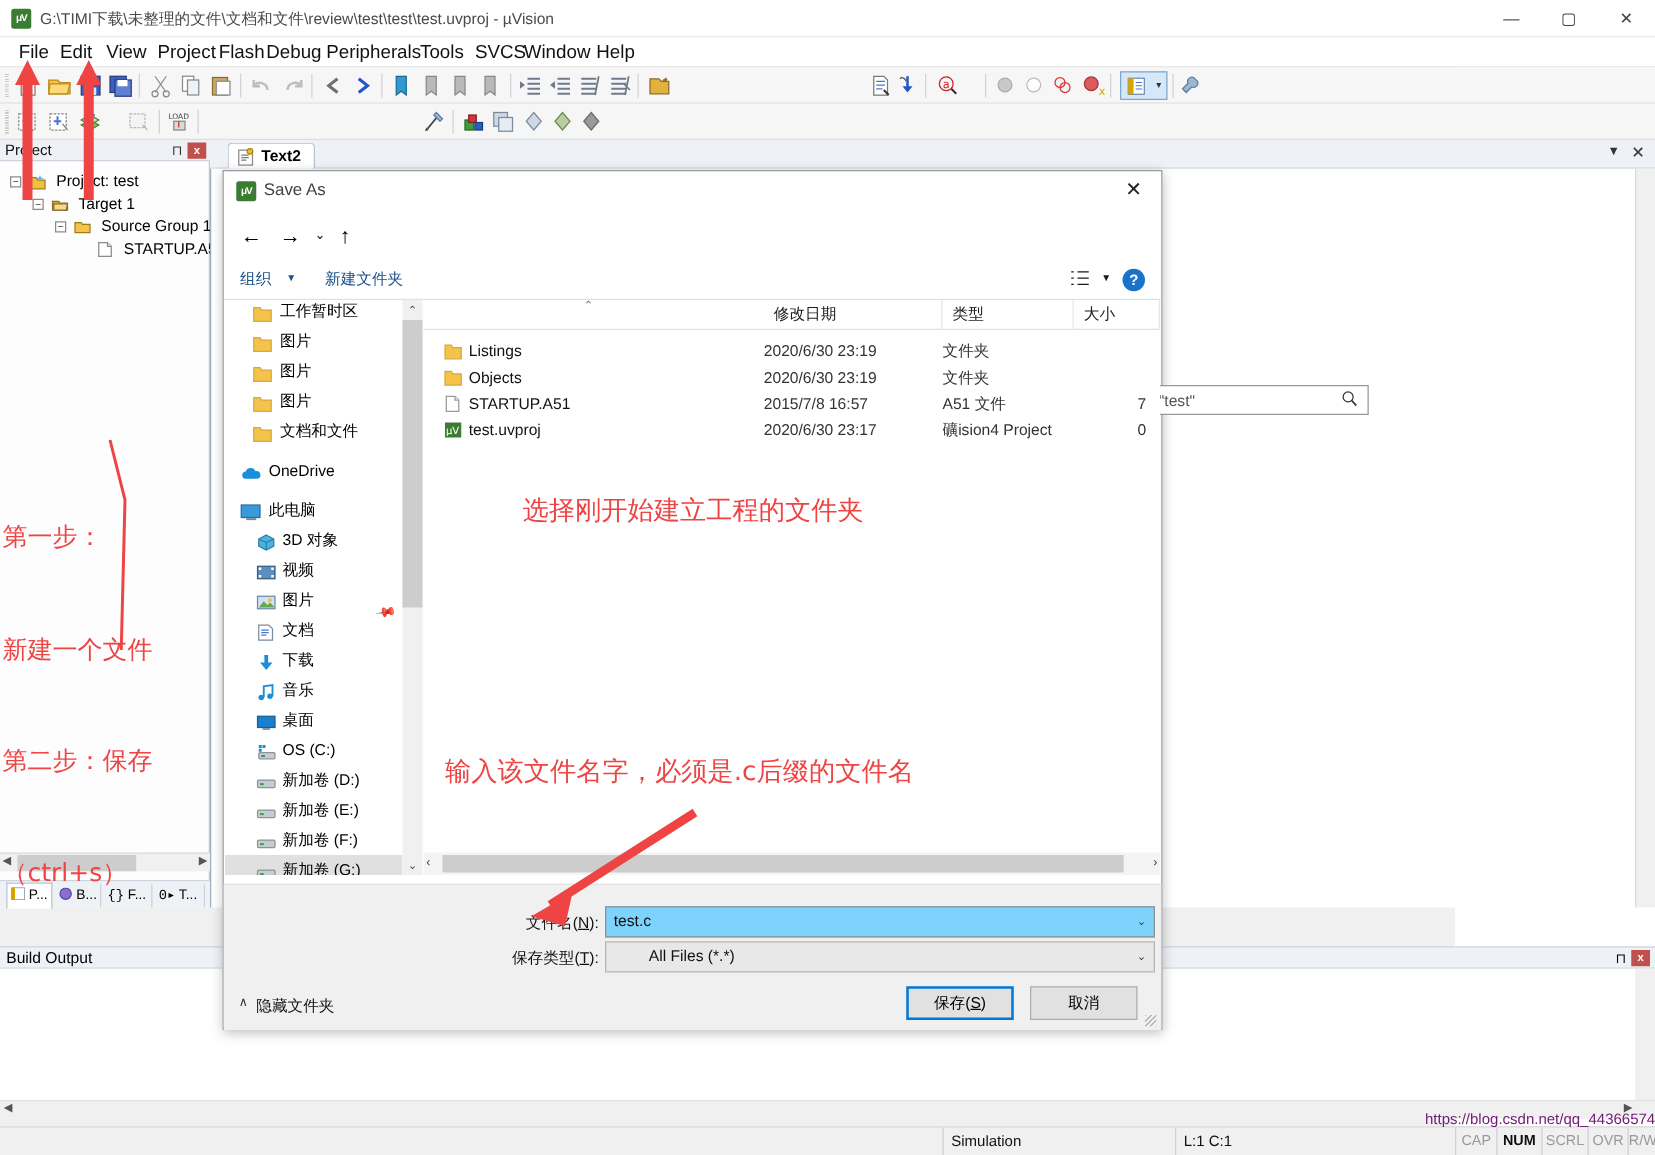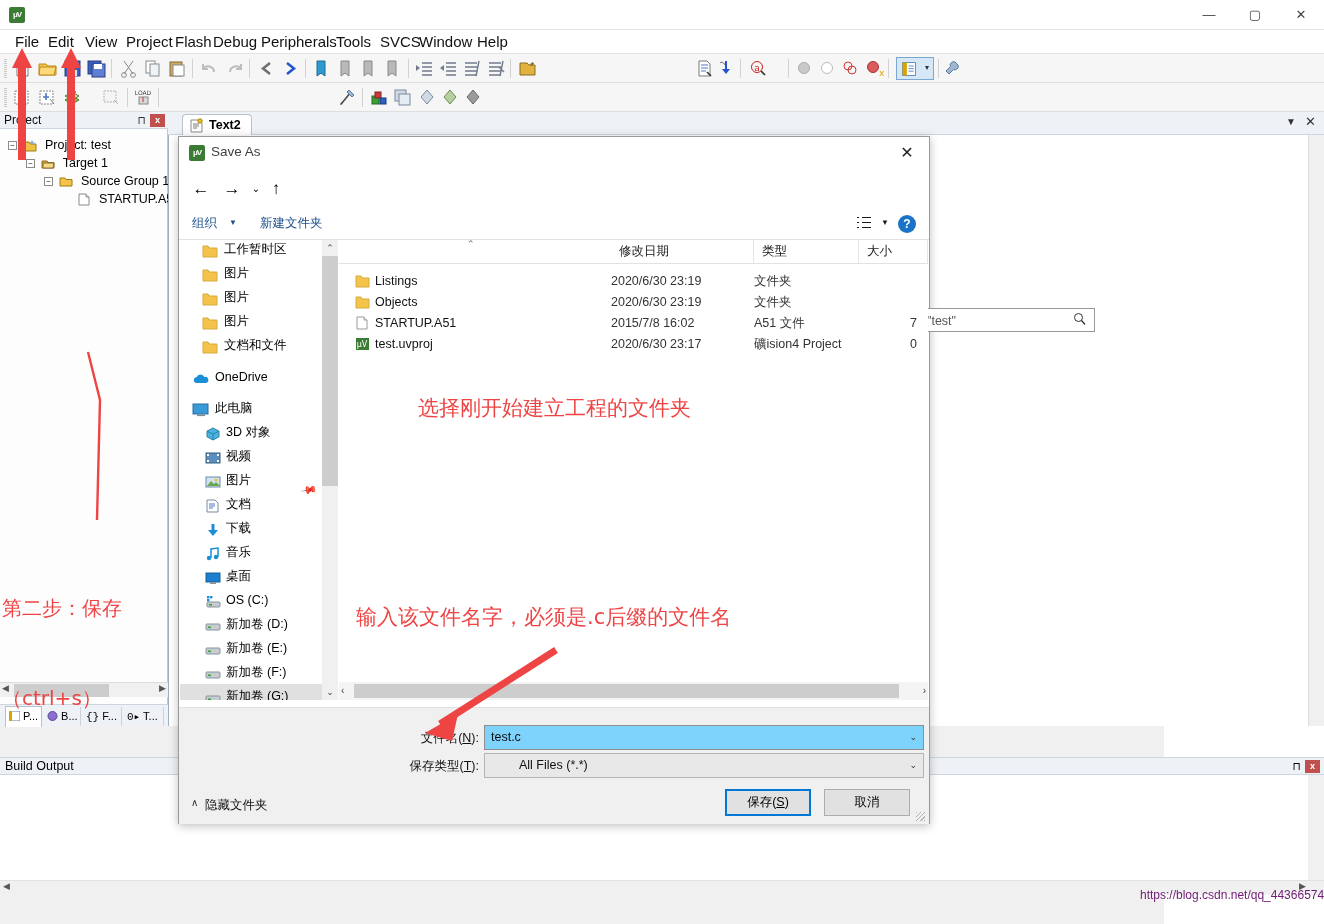--- a/index.html
+++ b/index.html
@@ -222,20 +222,21 @@
   svg.arrow { position:absolute; overflow:visible; pointer-events:none; }
   u { text-decoration:underline; }
 </style>
 </head>
 <body>
 
 <div id="app">
 
   <div class="titlebar">
     <div class="tb-icon">μV</div>
+    <div class="tb-title">G:\TIMI下载\未整理的文件\文档和文件\review\test\test\test.uvproj - µVision</div>
     <div class="tb-btn tb-min">—</div>
     <div class="tb-btn tb-max">▢</div>
     <div class="tb-btn tb-close">✕</div>
   </div>
 
   <div class="menubar">
     <div class="menu-item" style="left:8px">File</div>
     <div class="menu-item" style="left:41px">Edit</div>
     <div class="menu-item" style="left:78px">View</div>
     <div class="menu-item" style="left:119px">Project</div>
@@ -594,20 +595,31 @@
     <div class="x">x</div>
   </div>
   <div class="bo-body">
     <div class="bo-vscroll"></div>
     <div class="bo-hscroll">
       <span class="a1">◀</span>
       <span class="a2">▶</span>
     </div>
   </div>
 
+  <div class="status">
+    <div class="st-cell" style="left:754px; width:186px">Simulation</div>
+    <div class="st-cell" style="left:940px; width:130px">
+      <span>L:1 C:1</span>
+    </div>
+    <div class="st-ind st-off" style="left:1164px; width:33px">CAP</div>
+    <div class="st-ind st-on" style="left:1197px; width:36px">NUM</div>
+    <div class="st-ind st-off" style="left:1233px; width:37px">SCRL</div>
+    <div class="st-ind st-off" style="left:1270px; width:32px">OVR</div>
+    <div class="st-ind st-off" style="left:1302px; width:22px">R/W</div>
+  </div>
   <div class="watermark">https://blog.csdn.net/qq_44366574</div>
 
   <div class="dlg">
 
     <div class="dlg-title">
       <div class="ic">μV</div>
       <div class="tx">Save As</div>
       <div class="cl">✕</div>
     </div>
 
@@ -839,21 +851,21 @@
         <span class="dt">2020/6/30 23:19</span>
         <span class="ty">文件夹</span>
         <span class="sz"></span>
       </div>
       <div class="frow" style="top:73px">
         <span class="ic"><svg width="15" height="14" viewBox="0 0 15 14">
               <path d="M2 1h7l3 3v9H2z" fill="#fff" stroke="#9a9a9a"></path>
               <path d="M9 1v3h3" fill="#eef2f6" stroke="#9a9a9a"></path>
             </svg></span>
         <span class="nm">STARTUP.A51</span>
-        <span class="dt">2015/7/8 16:02</span>
+        <span class="dt">2015/7/8 16:57</span>
         <span class="ty">A51 文件</span>
         <span class="sz">7</span>
       </div>
       <div class="frow" style="top:94px">
         <span class="ic"><svg width="15" height="14" viewBox="0 0 15 14">
               <rect x="1" y="1" width="13" height="12" fill="#3a7c33"></rect>
               <text x="7" y="10" font-size="8" fill="#fff" text-anchor="middle" font-family="DejaVu Sans">μV</text>
             </svg></span>
         <span class="nm">test.uvproj</span>
         <span class="dt">2020/6/30 23:17</span>
@@ -903,20 +915,24 @@
       <polygon points="22,48 32,68 26,68 26,160 18,160 18,68 12,68"></polygon>
       <polygon points="71,48 81,68 75,68 75,160 67,160 67,68 61,68"></polygon>
     </g>
     <path d="M88,352 L100,400 L97,520" stroke="#ee4444" stroke-width="2.4" fill="none"></path>
     <g>
       <path d="M556,650 L440,724" stroke="#ee4444" stroke-width="7" fill="none"></path>
       <polygon points="425,733 458,714 452,741" fill="#ee4444"></polygon>
     </g>
   </svg>
 
+  <div class="anno anno-cn" style="left:2px; top:354px; font-size:20px; line-height:30px;">
+    <div>第一步：</div>
+    <div>新建一个文件</div>
+  </div>
 
   <div class="anno anno-cn" style="left:2px; top:533px; font-size:20px; line-height:30px;">
     <div>第二步：保存</div>
     <div>（ctrl+s）</div>
   </div>
 
   <div class="anno anno-cn" style="left:418px; top:394px; font-size:21px;">选择刚开始建立工程的文件夹</div>
 
   <div class="anno anno-cn" style="left:356px; top:603px; font-size:21px;">输入该文件名字，必须是.c后缀的文件名</div>
 

